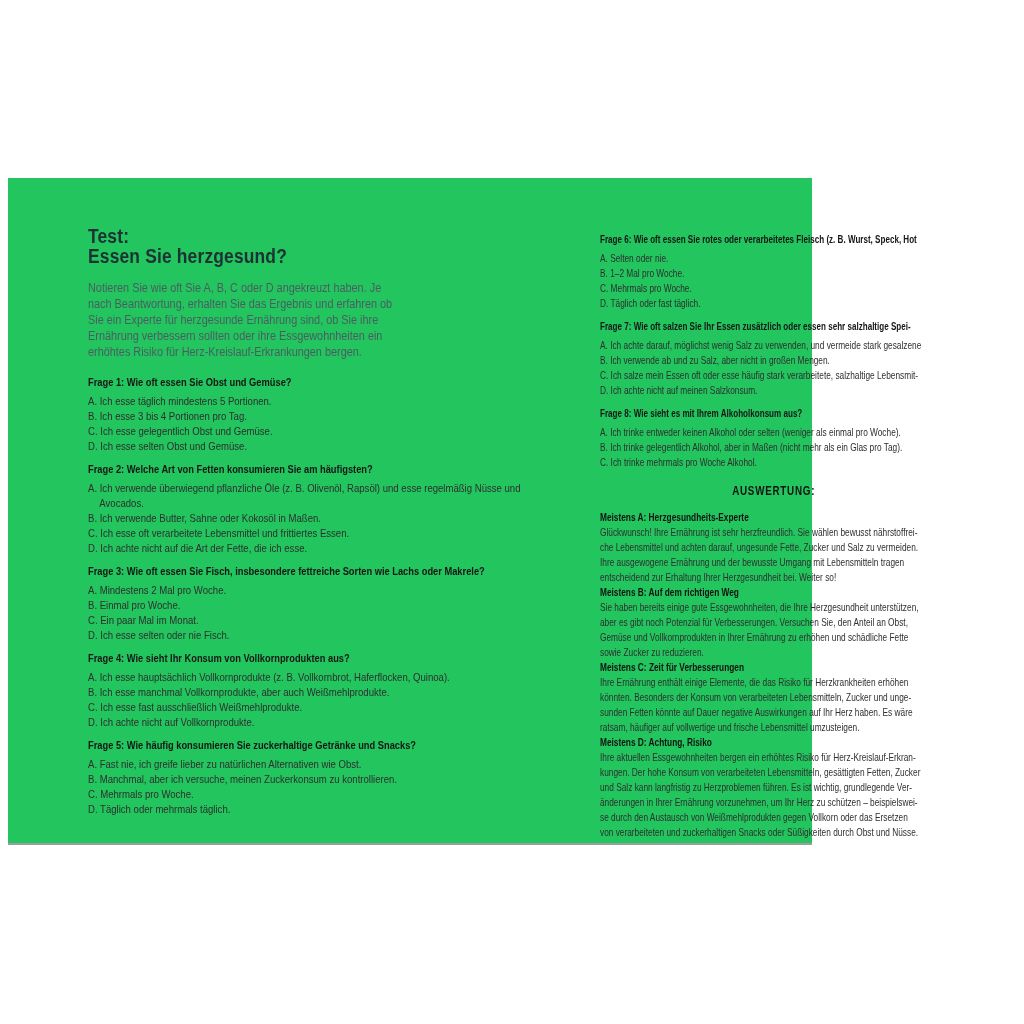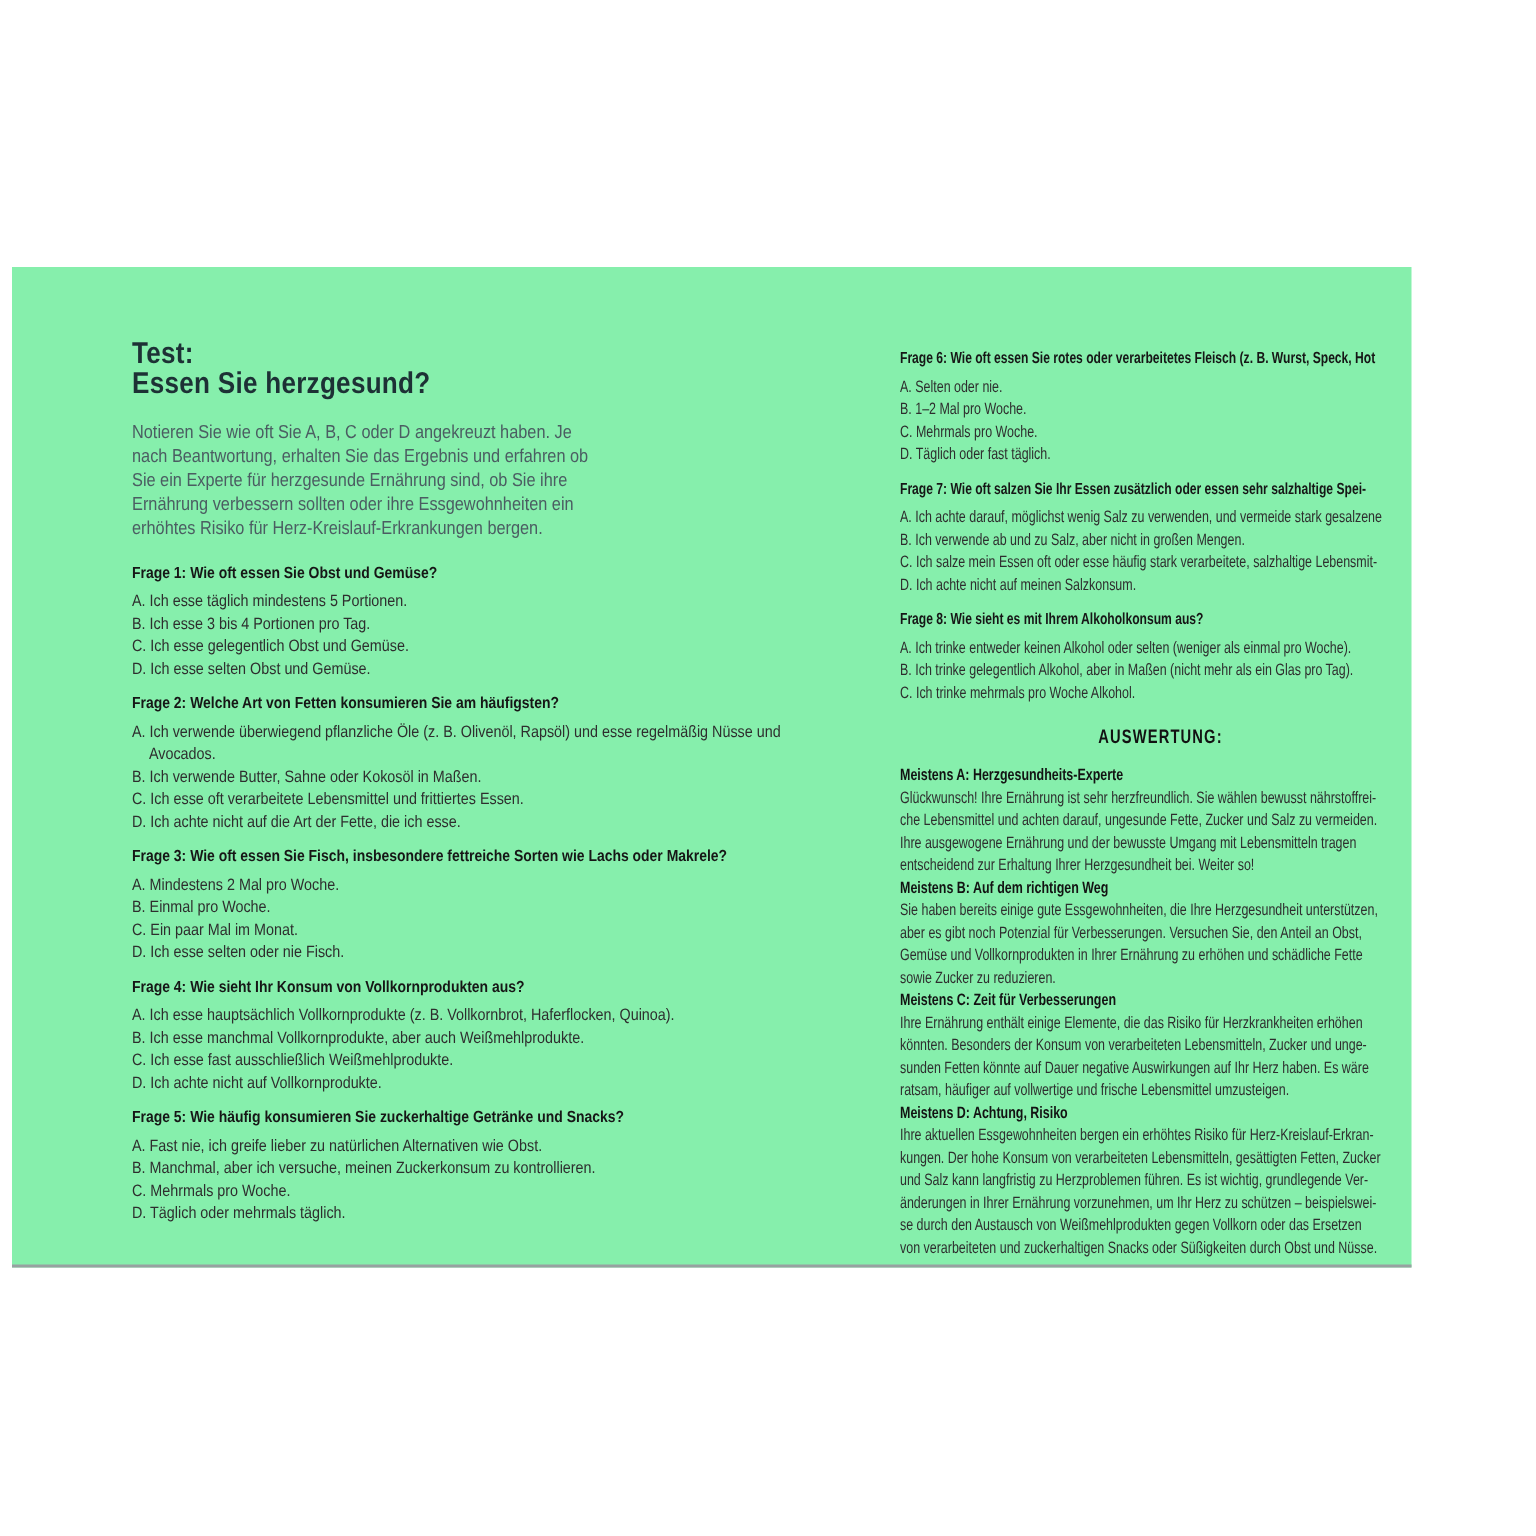--- a/index.html
+++ b/index.html
@@ -1,21 +1,21 @@
 <!DOCTYPE html>
 <html><head>
 <meta charset="utf-8">
 <style>
   html,body{margin:0;padding:0;background:#ffffff;}
   body{width:1024px;height:1024px;position:relative;overflow:hidden;
        font-family:"Liberation Sans","DejaVu Sans",sans-serif;
        -webkit-font-smoothing:antialiased;}
   .sheet{position:absolute;inset:0;background:#ffffff;}
-  .panel{position:absolute;left:8px;top:178px;width:933px;height:665px;
-         background:#86efac;border-bottom:2px solid #98a1a1;}
+  .panel{position:absolute;left:8px;top:178px;width:804px;height:665px;
+         background:#22c55e;border-bottom:2px solid #98a1a1;}
   .col{position:absolute;}
   .col-left{left:80px;top:48px;width:510px;transform:scaleX(0.87);transform-origin:left top;}
   .col-right{left:592px;top:46px;width:460px;transform:scaleX(0.755);transform-origin:left top;}
   .title{margin:0;font-size:20px;line-height:20px;font-weight:bold;color:#1d3135;
          letter-spacing:.2px;white-space:pre;}
   .intro{margin:14px 0 0 0;font-size:12.5px;line-height:16px;color:#4b5d62;white-space:pre;}
   .questions{margin-top:15px;font-size:11px;color:#2e2e2e;}
   .col-right .questions{margin-top:0;}
   .q-title{font-weight:bold;color:#161616;margin:8px 0 4px 0;line-height:15px;font-size:10.7px;}
   .col-left .q-title,.col-right .q-title,.col-right .answer{white-space:nowrap;}

